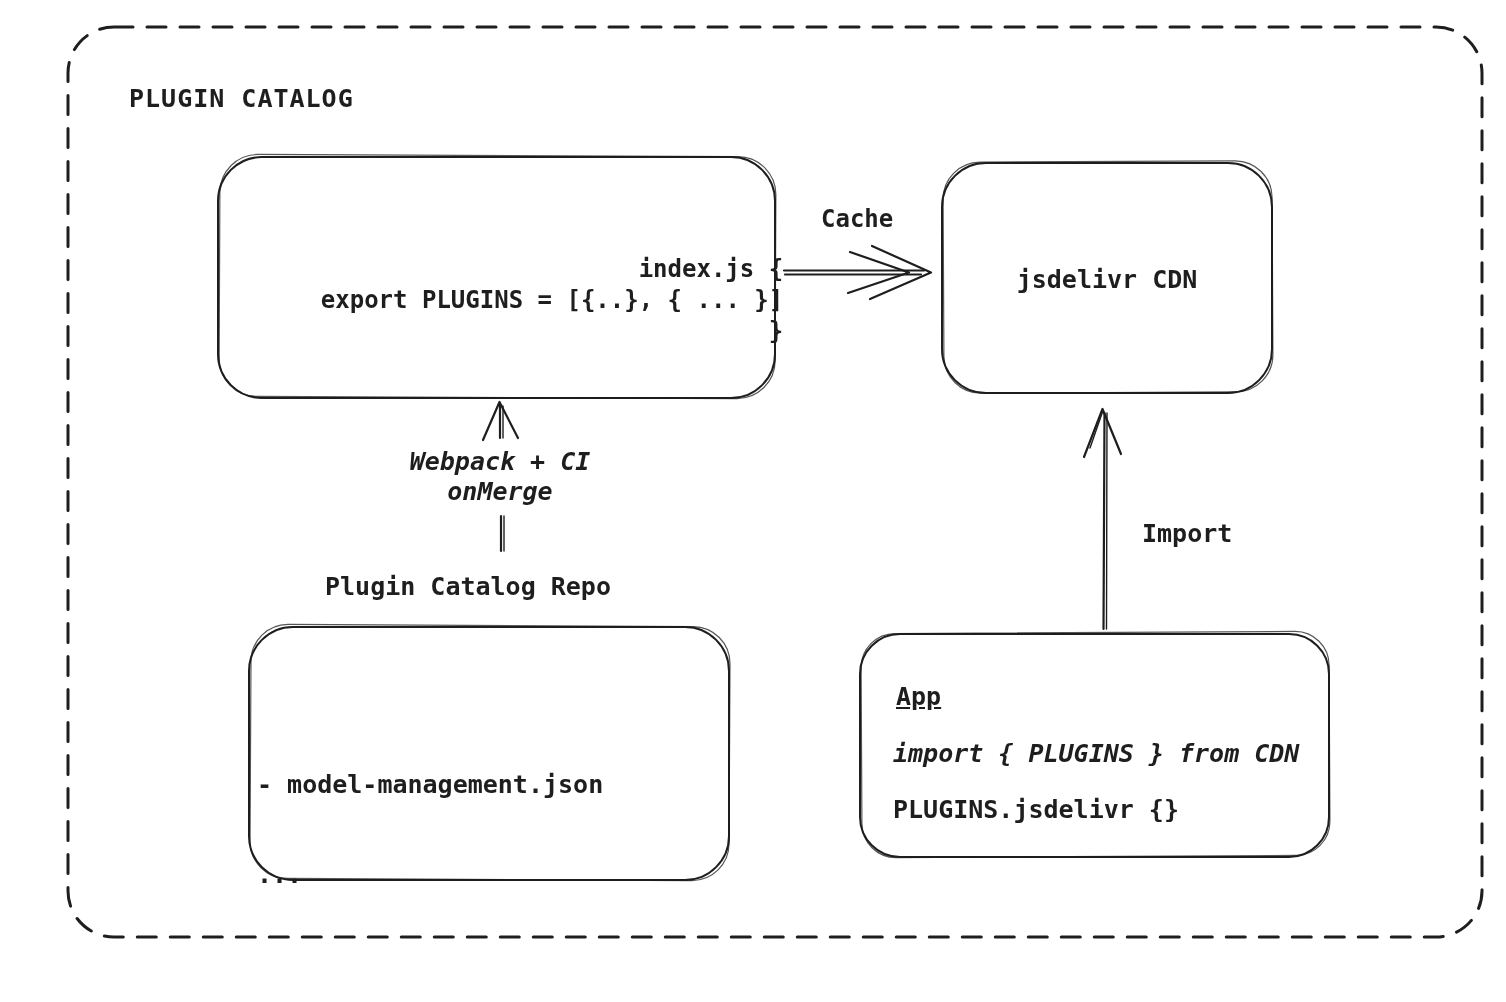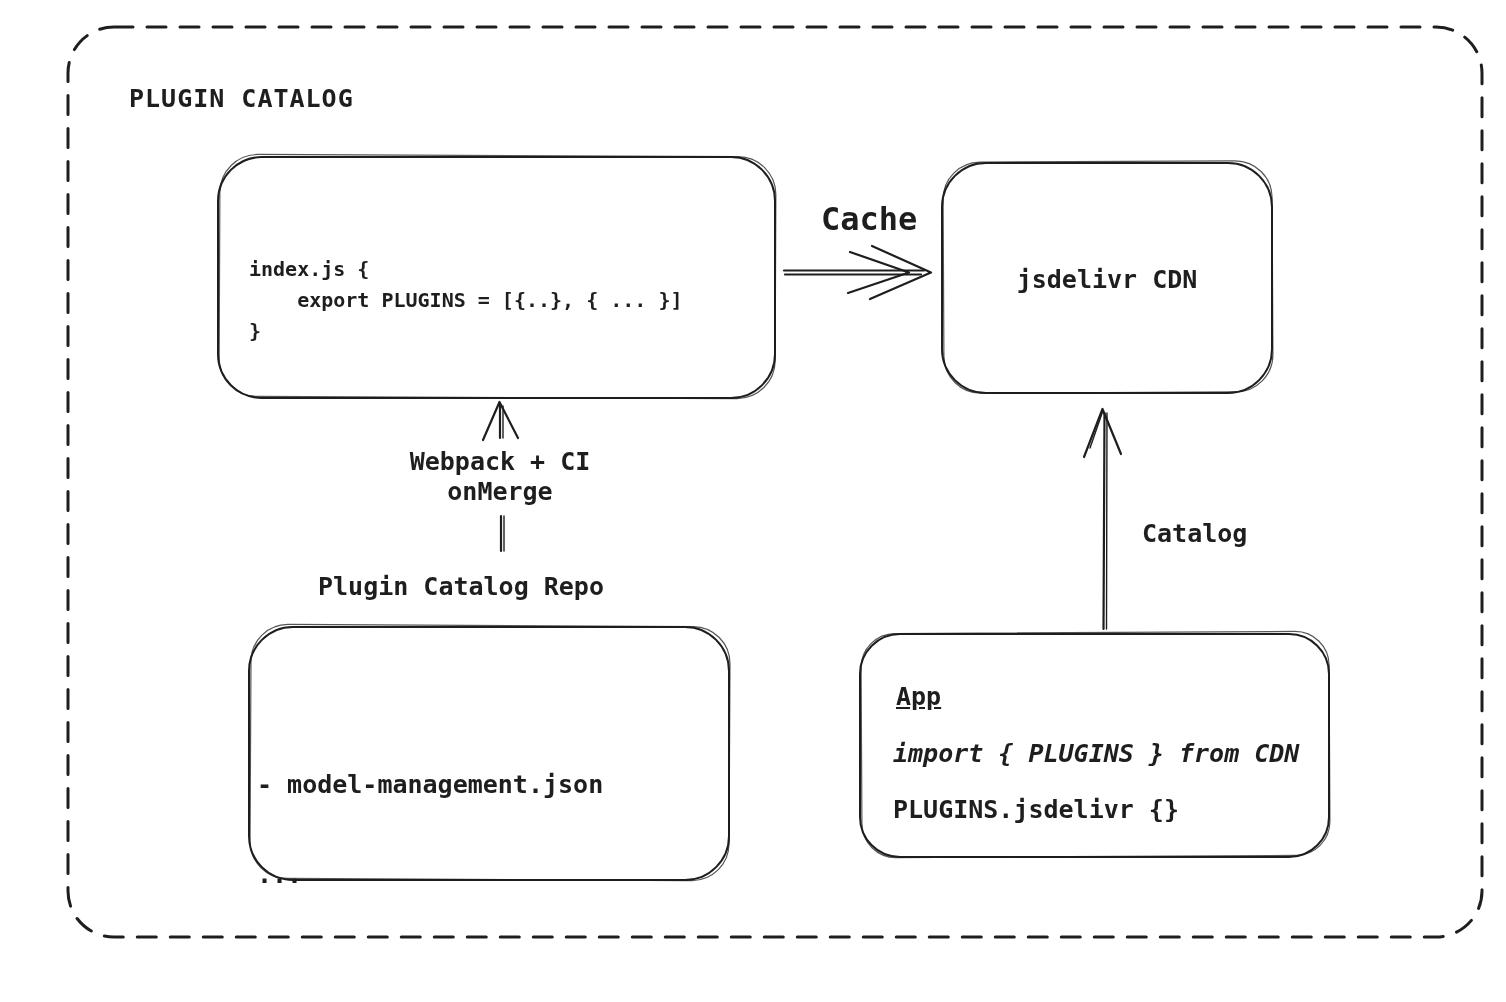--- a/index.html
+++ b/index.html
@@ -19,25 +19,25 @@
     position:absolute;
     font-family:"DejaVu Sans Mono","Liberation Mono",monospace;
     font-weight:600;
     font-size:25px;
     line-height:30px;
     color:var(--ink);
     white-space:pre;
   }
   .page-title   { left:97px;  top:84px; letter-spacing:1px; }
   .npm-title    { left:186px; top:195px; width:557px; text-align:center; font-size:24px; }
-  .npm-code     { left:217px; top:254px; font-size:20px; line-height:31px; }
-  .cache-label  { left:789px; top:204px; font-size:32px; }
+  .npm-code     { left:231px; top:254px; font-size:24px; line-height:31px;text-align:right; }
+  .cache-label  { left:789px; top:204px; font-size:24px; }
   .cdn-label    { left:910px; top:265px; width:330px; text-align:center; }
-  .build-label  { left:318px; top:447px; width:300px; text-align:center; }
-  .repo-title   { left:286px; top:572px; width:300px; text-align:left; }
+  .build-label  { left:318px; top:447px; width:300px; text-align:center;font-style:italic; }
+  .repo-title   { left:286px; top:572px; width:300px; text-align:center; }
   .repo-items   { left:225px; top:710px; }
   .app-title    { left:864px; top:682px;text-decoration:underline; }
   .app-line1    { left:861px; top:739px;font-style:italic; }
   .app-line2    { left:861px; top:795px; }
   .import-label { left:1110px; top:519px; }
 </style>
 </head>
 <body>
 
 <div class="canvas">
@@ -107,14 +107,14 @@
   <div class="txt repo-title">Plugin Catalog Repo</div>
   <div class="txt repo-items">
     <div>- model-management.json</div>
     <div>...</div>
   </div>
 
   <div class="txt app-title">App</div>
   <div class="txt app-line1">import { PLUGINS } from CDN</div>
   <div class="txt app-line2">PLUGINS.jsdelivr {}</div>
 
-  <div class="txt import-label">Catalog</div>
+  <div class="txt import-label">Import</div>
 </div>
 
 </body></html>

